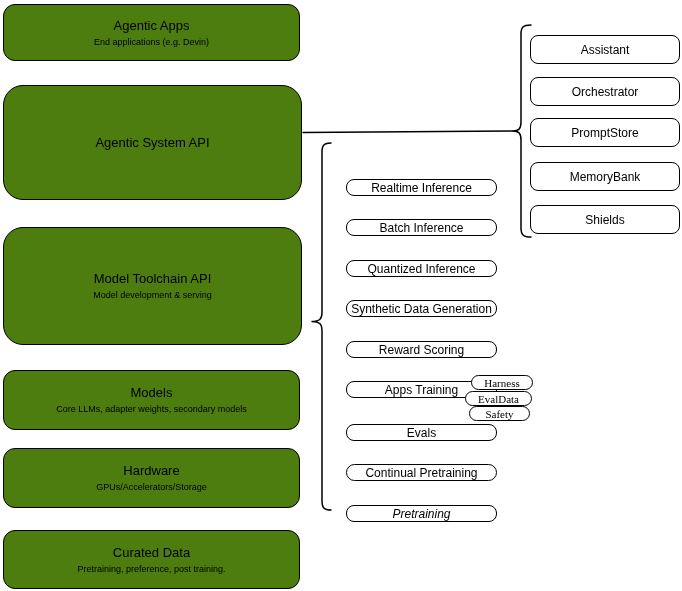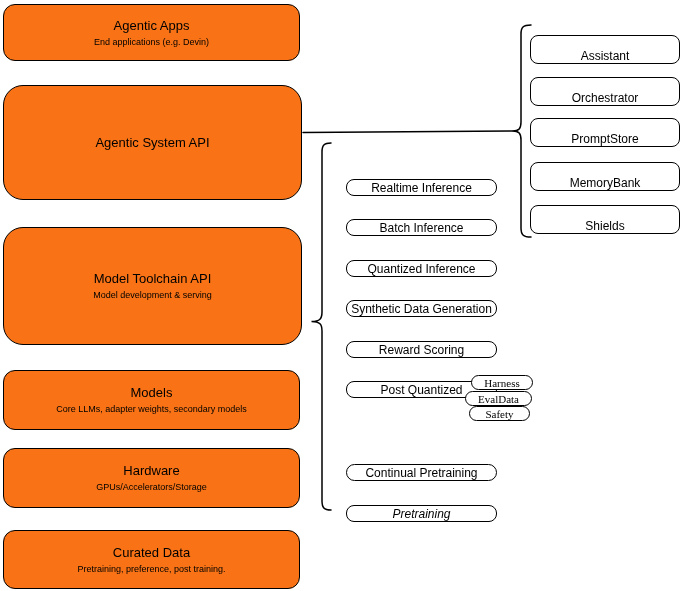--- a/index.html
+++ b/index.html
@@ -8,40 +8,40 @@
     width: 682px;
     height: 591px;
     background: #ffffff;
     font-family: "Liberation Sans", sans-serif;
     color: #000000;
     overflow: hidden;
   }
   .node {
     position: absolute;
     box-sizing: border-box;
-    background: #f97316;
+    background: #4d7c0f;
     border: 1.5px solid #000000;
     display: flex;
     flex-direction: column;
     align-items: center;
     justify-content: center;
     text-align: center;
   }
   .node .title { font-size: 13px; line-height: 15px; }
   .node .subtitle { font-size: 9px; line-height: 11px; margin-top: 4px; }
   .r12 { border-radius: 12px; }
   .r20 { border-radius: 20px; }
   .smallbox {
     position: absolute;
     box-sizing: border-box;
     background: #ffffff;
     border: 1.5px solid #000000;
     border-radius: 8px;
     display: flex;
-    align-items: flex-end;
+    align-items: center;
     justify-content: center;
     text-align: center;
     font-size: 12px;
   }
   .mbox { left: 346px; width: 151px; height: 17px; margin-top: 35px; }
   .rbox { left: 530px; width: 150px; height: 29px; }
   .pill {
     position: absolute;
     box-sizing: border-box;
     background: #ffffff;
@@ -105,21 +105,24 @@
   <div class="smallbox mbox" style="top:225px;">
     <span>Quantized Inference</span>
   </div>
   <div class="smallbox mbox" style="top:265px;">
     <span>Synthetic Data Generation</span>
   </div>
   <div class="smallbox mbox" style="top:306px;">
     <span>Reward Scoring</span>
   </div>
   <div class="smallbox mbox" style="top:346px;">
-    <span>Post Quantized</span>
+    <span>Apps Training</span>
+  </div>
+  <div class="smallbox mbox" style="top:389px;">
+    <span>Evals</span>
   </div>
   <div class="smallbox mbox" style="top:429px;border-radius:10px;">
     <span>Continual Pretraining</span>
   </div>
   <div class="smallbox mbox" style="top:470px;font-style:italic;">
     <span>Pretraining</span>
   </div>
 
   <div class="pill" style="left:471px; top:375px; width:62px; height:15px;">
     <span>Harness</span>

